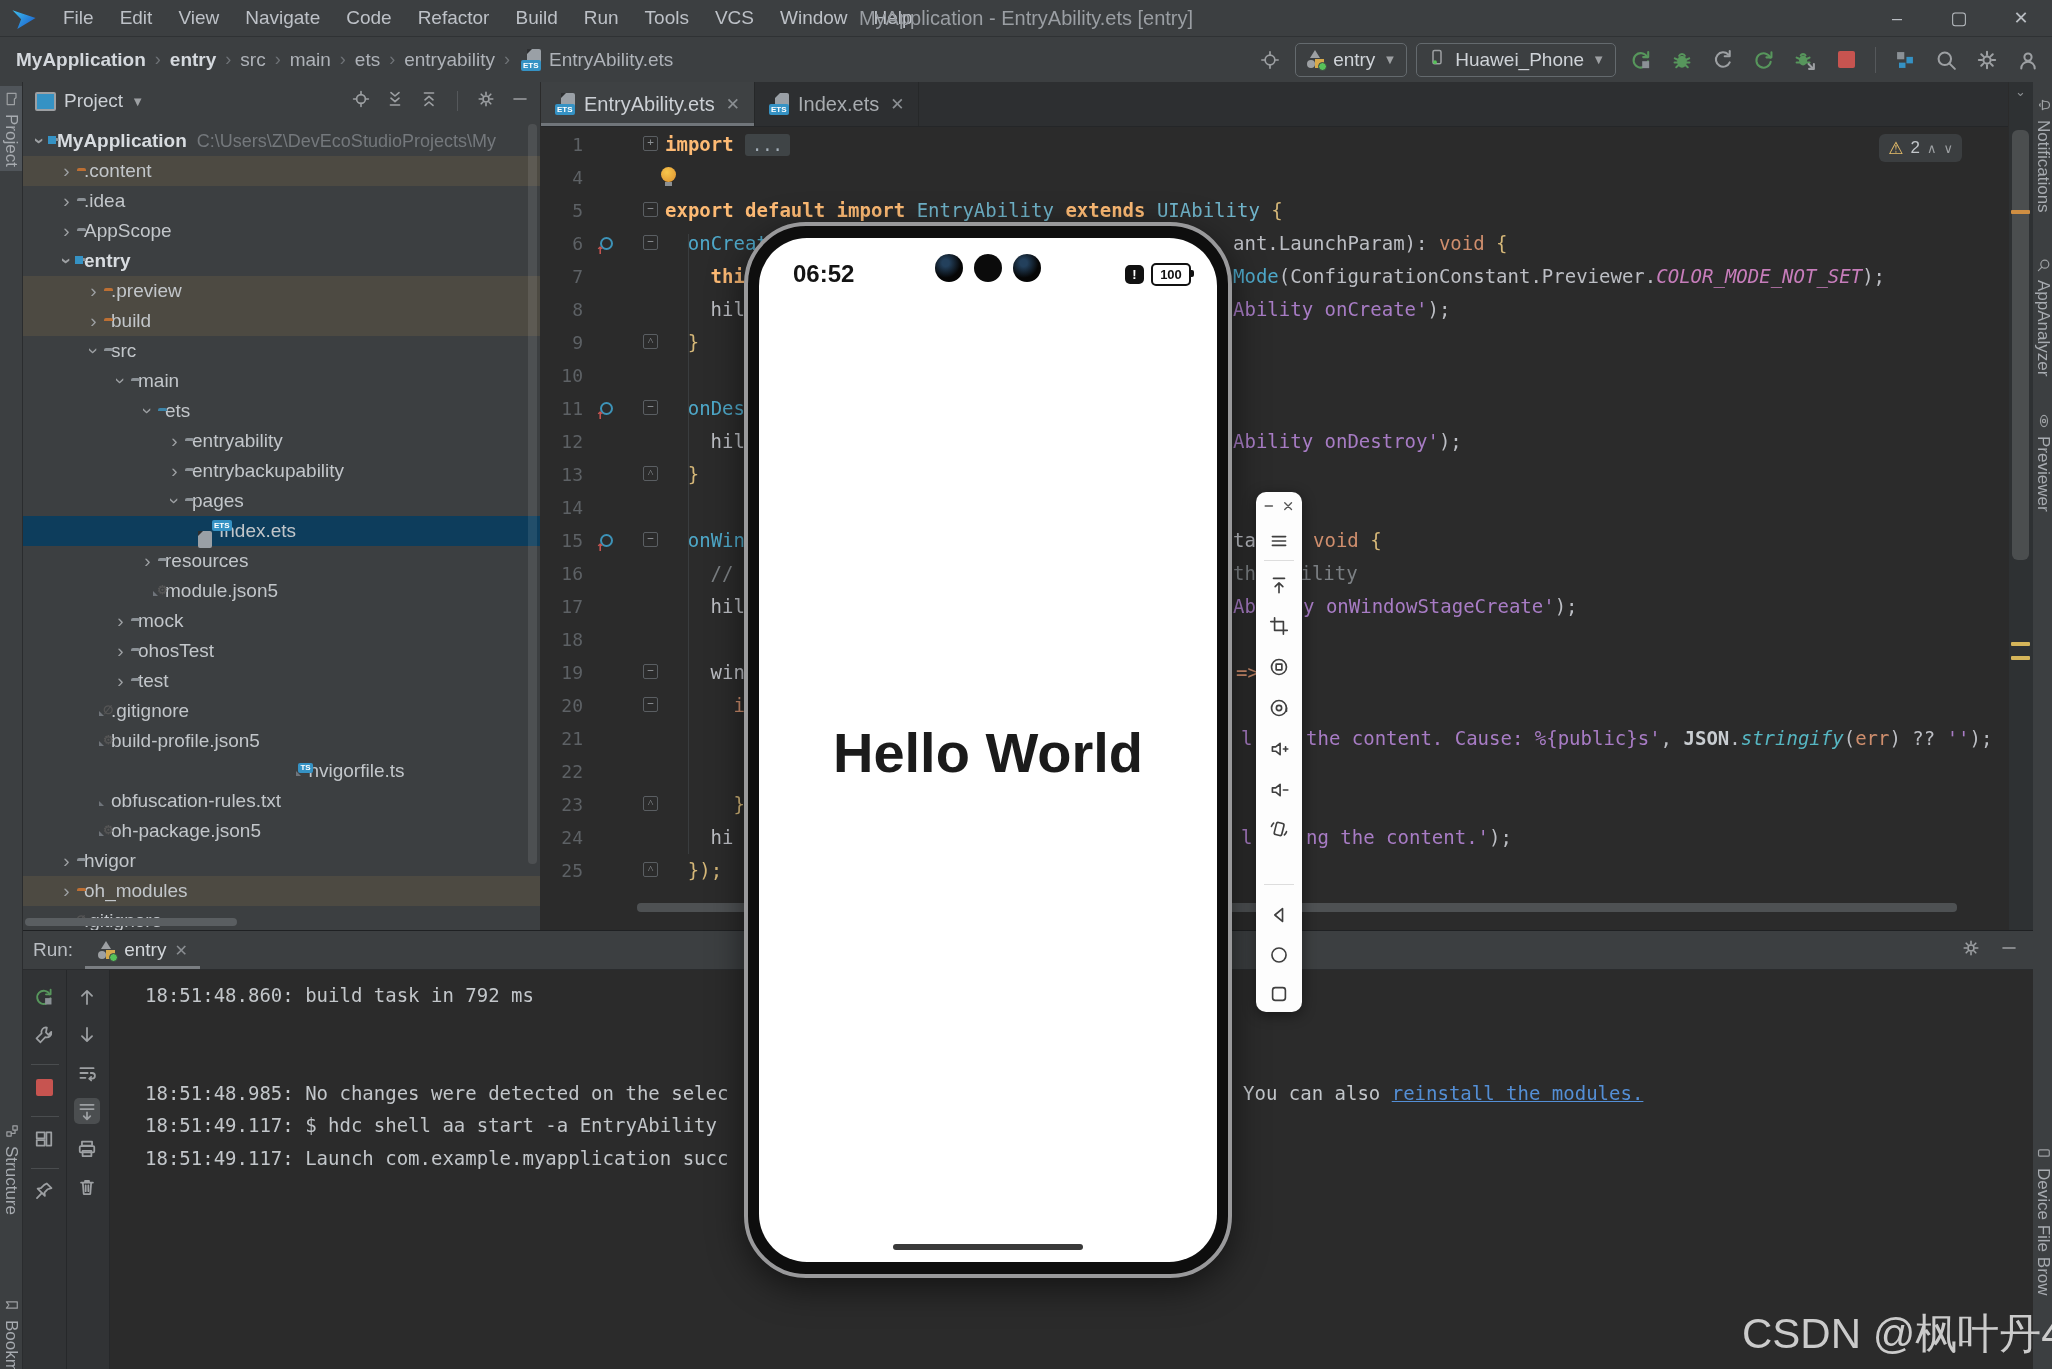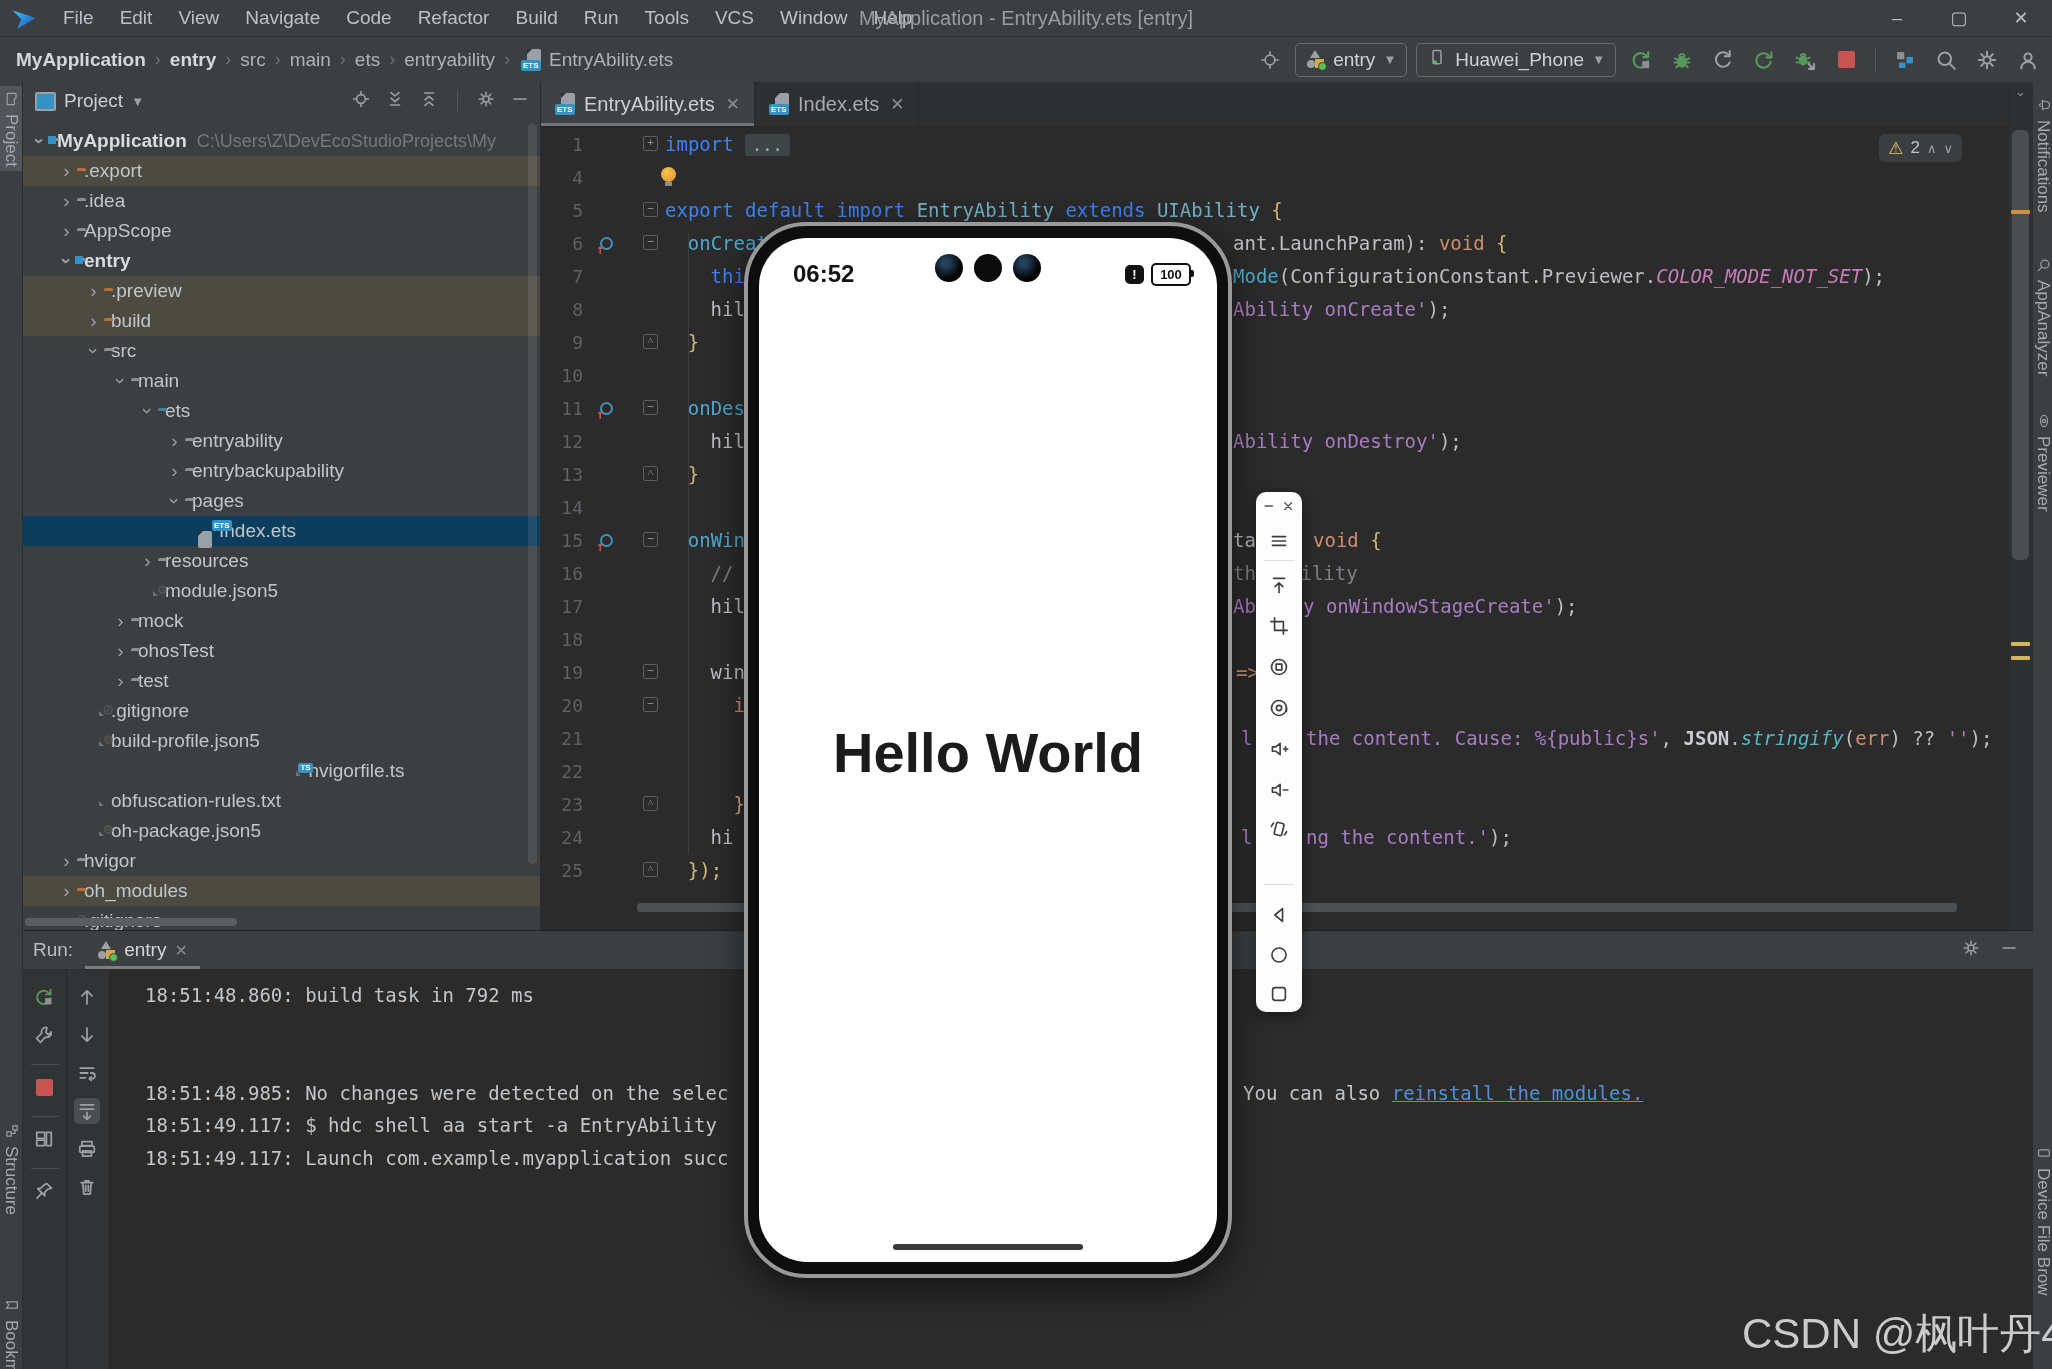--- a/index.html
+++ b/index.html
@@ -88,21 +88,21 @@
   .fold{position:absolute;left:102px;top:8px;width:13px;height:13px;border:1px solid #5a5e62;border-radius:2px;
         color:#8b8f93;font-size:11px;line-height:11px;text-align:center;}
   .ovr{position:absolute;left:56px;top:8px;width:16px;height:16px;}
   .ovr::before{content:"";position:absolute;right:0;top:2px;width:9px;height:9px;border:2px solid #3d93b8;border-radius:50%;}
   .ovr::after{content:"↑";position:absolute;left:-1px;top:-2px;color:#c75450;font-size:14px;font-weight:bold;}
   .bulb{position:absolute;left:120px;top:6px;width:15px;height:15px;border-radius:50%;
         background:radial-gradient(circle at 40% 35%,#f7c64c,#dd8f2e);}
   .bulb::after{content:"";position:absolute;left:4px;bottom:-4px;width:7px;height:4px;background:#8b8f93;}
   .ltxt{position:absolute;}
   .rgrp{position:absolute;}
-  .kwb{color:#3b82f6;font-weight:normal}.kw{color:#cf8e6d}.cls{color:#6fb3c9}.fn{color:#4ea8c9}
+  .kwb{color:#fdba74;font-weight:bold}.kw{color:#cf8e6d}.cls{color:#6fb3c9}.fn{color:#4ea8c9}
   .str{color:#a87cc5}.cmt{color:#7c8084}.pln{color:#bcbec4}.brace{color:#d5b778}
   .const{color:#c77dbb;font-style:italic}.jsonb{color:#c9cdd1;font-weight:bold}.mth{color:#56b6c2;font-style:italic}
   .foldbox{background:#3f4446;color:#a4b0ba;border-radius:3px;padding:1px 7px;font-size:17px;}
   .warnbox{position:absolute;right:46px;top:52px;height:28px;background:#3b3e40;border-radius:6px;
            display:flex;align-items:center;gap:7px;padding:0 9px;font-size:17px;color:#c2c6ca;}
   .warnbox .w{color:#e8bf6a;font-size:17px;}
   .warnbox .c{color:#9da0a3;font-size:13px;}
   .hscroll-e{position:absolute;left:96px;bottom:18px;width:1320px;height:9px;background:#55585a;border-radius:4px;opacity:.85;}
   .guide{position:absolute;width:1px;background:#3a3d3f;}
   
@@ -374,21 +374,21 @@
     <div class="tree" id="tree">
         <div class="trow bold" style="top: 4px; padding-left: 8px;">
           <span class="chev open">›</span>
           <span class="tico"><span class="folder   mod"></span></span>
           <span>MyApplication</span>
           <span class="tpath">C:\Users\Z\DevEcoStudioProjects\My</span>
         </div>
         <div class="trow hl" style="top: 34px; padding-left: 35px;">
           <span class="chev">›</span>
           <span class="tico"><span class="folder exc  "></span></span>
-          <span>.export</span>
+          <span>.content</span>
         </div>
         <div class="trow" style="top: 64px; padding-left: 35px;">
           <span class="chev">›</span>
           <span class="tico"><span class="folder   "></span></span>
           <span>.idea</span>
         </div>
         <div class="trow" style="top: 94px; padding-left: 35px;">
           <span class="chev">›</span>
           <span class="tico"><span class="folder   "></span></span>
           <span>AppScope</span>

